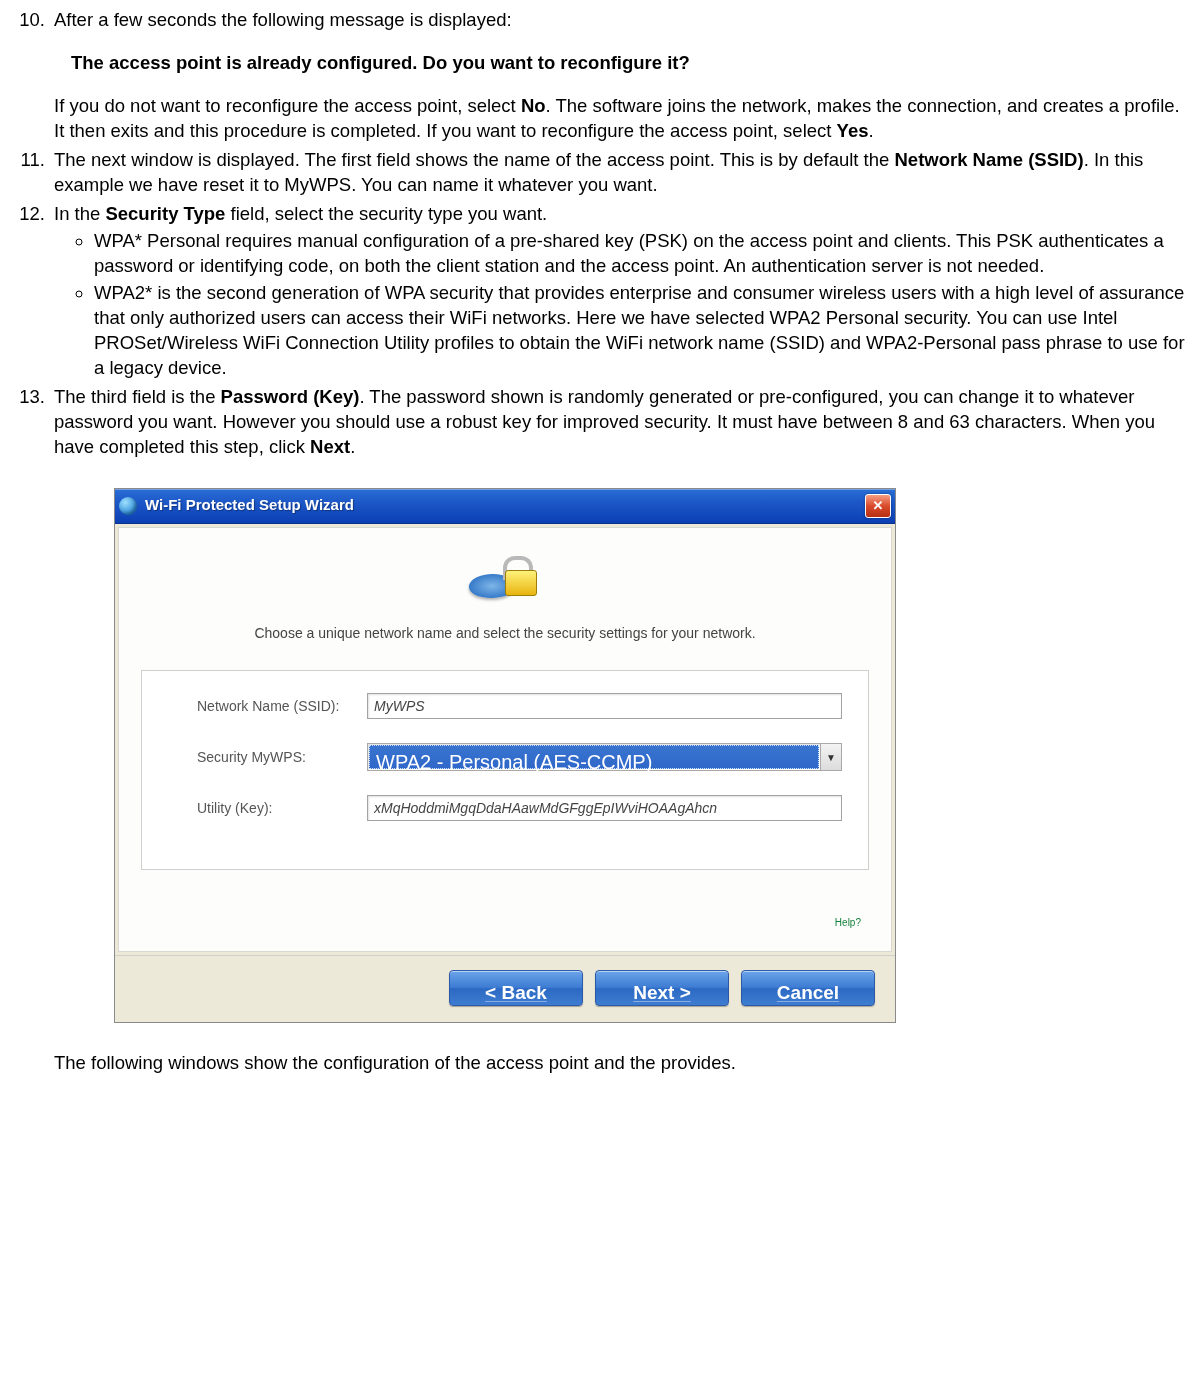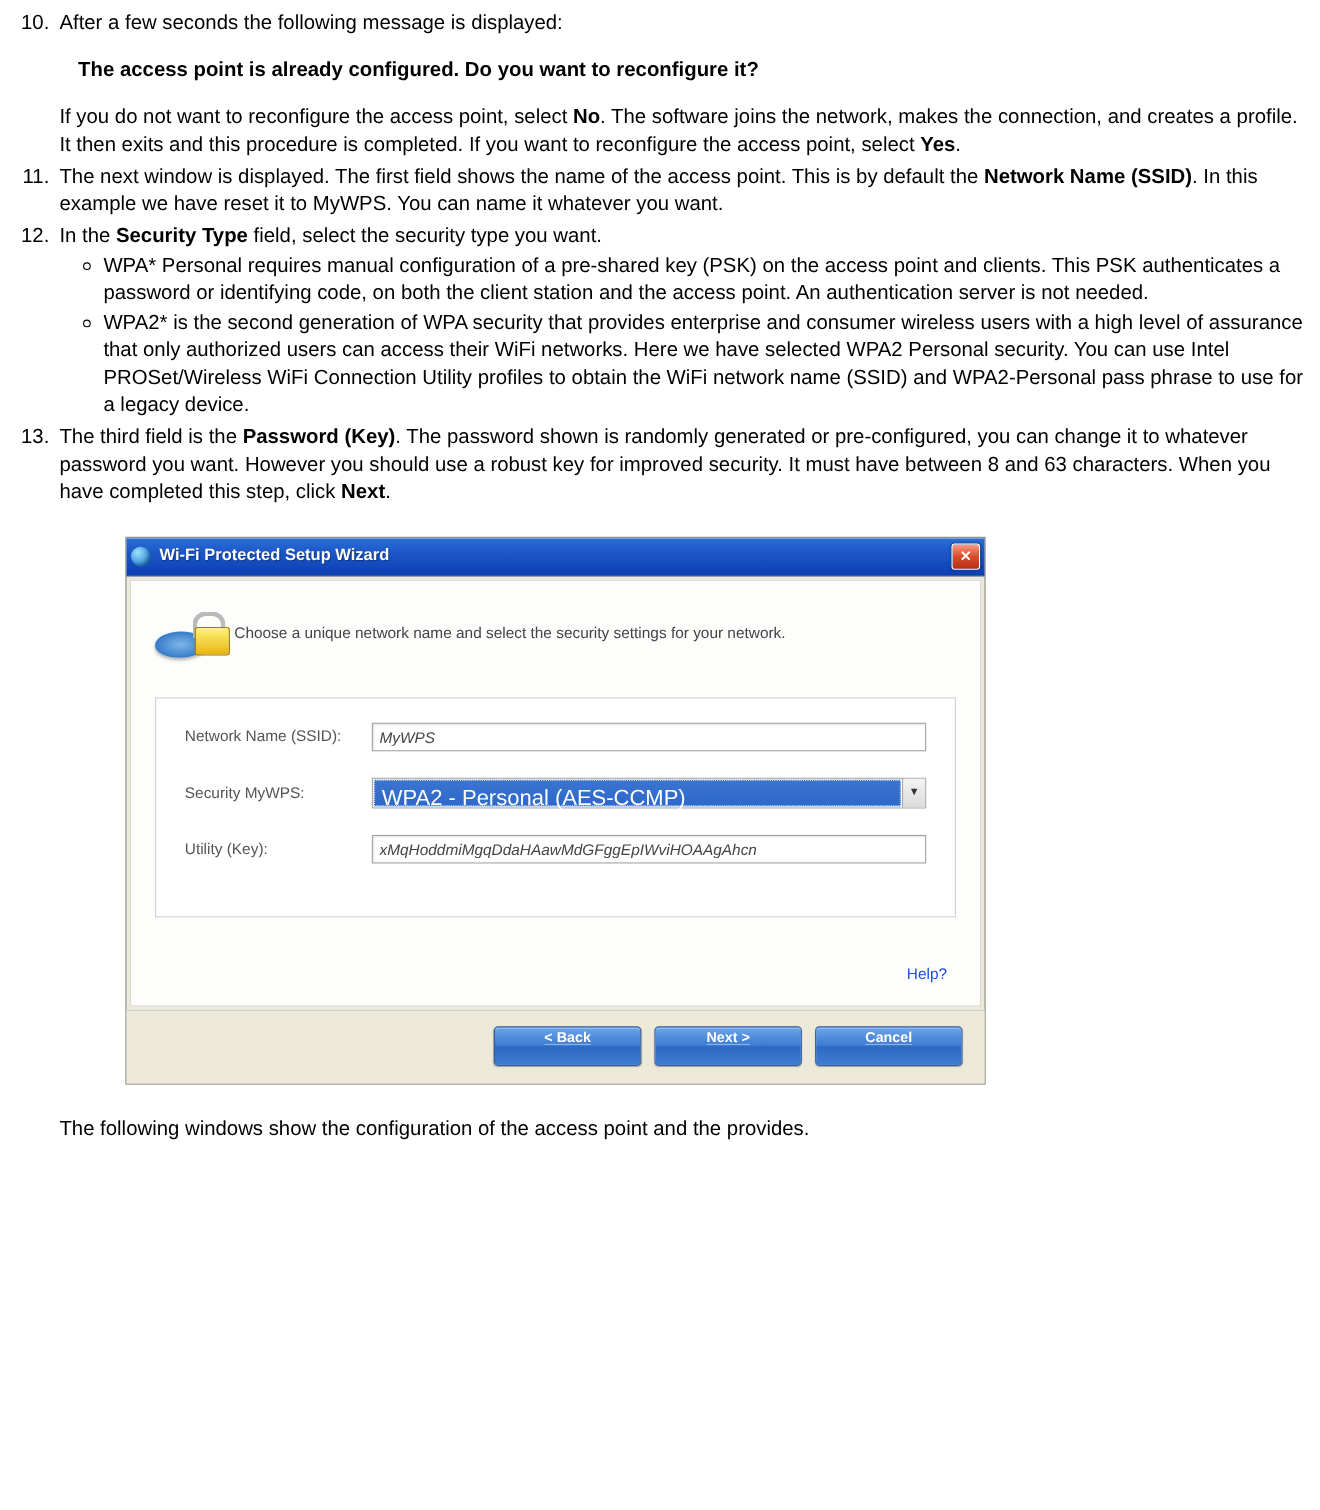--- a/index.html
+++ b/index.html
@@ -76,21 +76,23 @@
   }
   .wizard-body {
     padding: 18px 22px 14px 22px;
     background: #fdfdfc;
     border: 1px solid #d8d8d0;
     margin: 3px;
   }
   .header-row {
     display: flex;
     align-items: center;
+    gap: 18px;
     margin-bottom: 28px;
+    flex-direction: column;
   }
   .lock-icon {
     width: 72px; height: 60px;
     position: relative;
   }
   .lock-wave {
     position:absolute; left:0; top:28px;
     width: 46px; height: 24px;
     background: radial-gradient(ellipse at center,#7eb6e8 0%,#2d72c4 80%);
     border-radius: 50% 50% 48% 48%;
@@ -117,20 +119,21 @@
     border: 1px solid #cfcfcf;
     padding: 22px 26px 48px 26px;
     background: #fff;
   }
   .form-row {
     display:flex; align-items:center; margin-bottom: 24px;
   }
   .form-label {
     width: 170px;
     color:#555;
+    margin-left:29px;
   }
   .text-input {
     flex:1;
     height: 24px;
     border:1px solid #a3a3a3;
     box-shadow: inset 1px 1px 2px rgba(0,0,0,0.12);
     padding: 0 6px;
     font-family: Tahoma, sans-serif;
     font-size: 14px;
     color:#444;
@@ -157,39 +160,39 @@
   .select-arrow {
     width:20px;
     background: linear-gradient(to bottom,#f3f3f3,#dcdcdc);
     border-left:1px solid #a9a9a9;
     display:flex; align-items:center; justify-content:center;
     color:#333;
     font-size:10px;
     cursor:pointer;
   }
   .help-row { text-align:right; padding: 42px 8px 6px 0; }
-  .help-link { color:#1d4ed8; font-size:14px; cursor:pointer; }
+  .help-link { color:#15803d; font-size:10px; cursor:pointer; }
   .button-bar {
     border-top: 1px solid #d0d0c8;
     padding: 14px 20px 16px 0;
     display:flex;
     justify-content:flex-end;
     gap:12px;
     background:#ece9d8;
   }
   .wiz-btn {
     min-width: 132px;
     height: 34px;
     border-radius: 4px;
     border: 1px solid #2d5aa6;
     background: linear-gradient(to bottom,#6ca4ea 0%, #3d7cd3 48%, #2b69c4 52%, #3f7dd1 100%);
     color:#fff;
     font-weight:bold;
-    font-size:13px;
-    display:flex; align-items:flex-start; justify-content:center;
+    font-size:19px;
+    display:flex; align-items:flex-end; justify-content:center;
     cursor:pointer;
     box-shadow: inset 0 1px 0 rgba(255,255,255,0.5), 0 1px 1px rgba(0,0,0,0.3);
     text-decoration: underline;
     text-decoration-color: rgba(255,255,255,0.4);
     text-underline-offset: 2px;
     text-decoration-thickness: 1px;
   }
   .wiz-btn span.nodeco { text-decoration: none; display:inline-block;}
 </style>
 </head>

